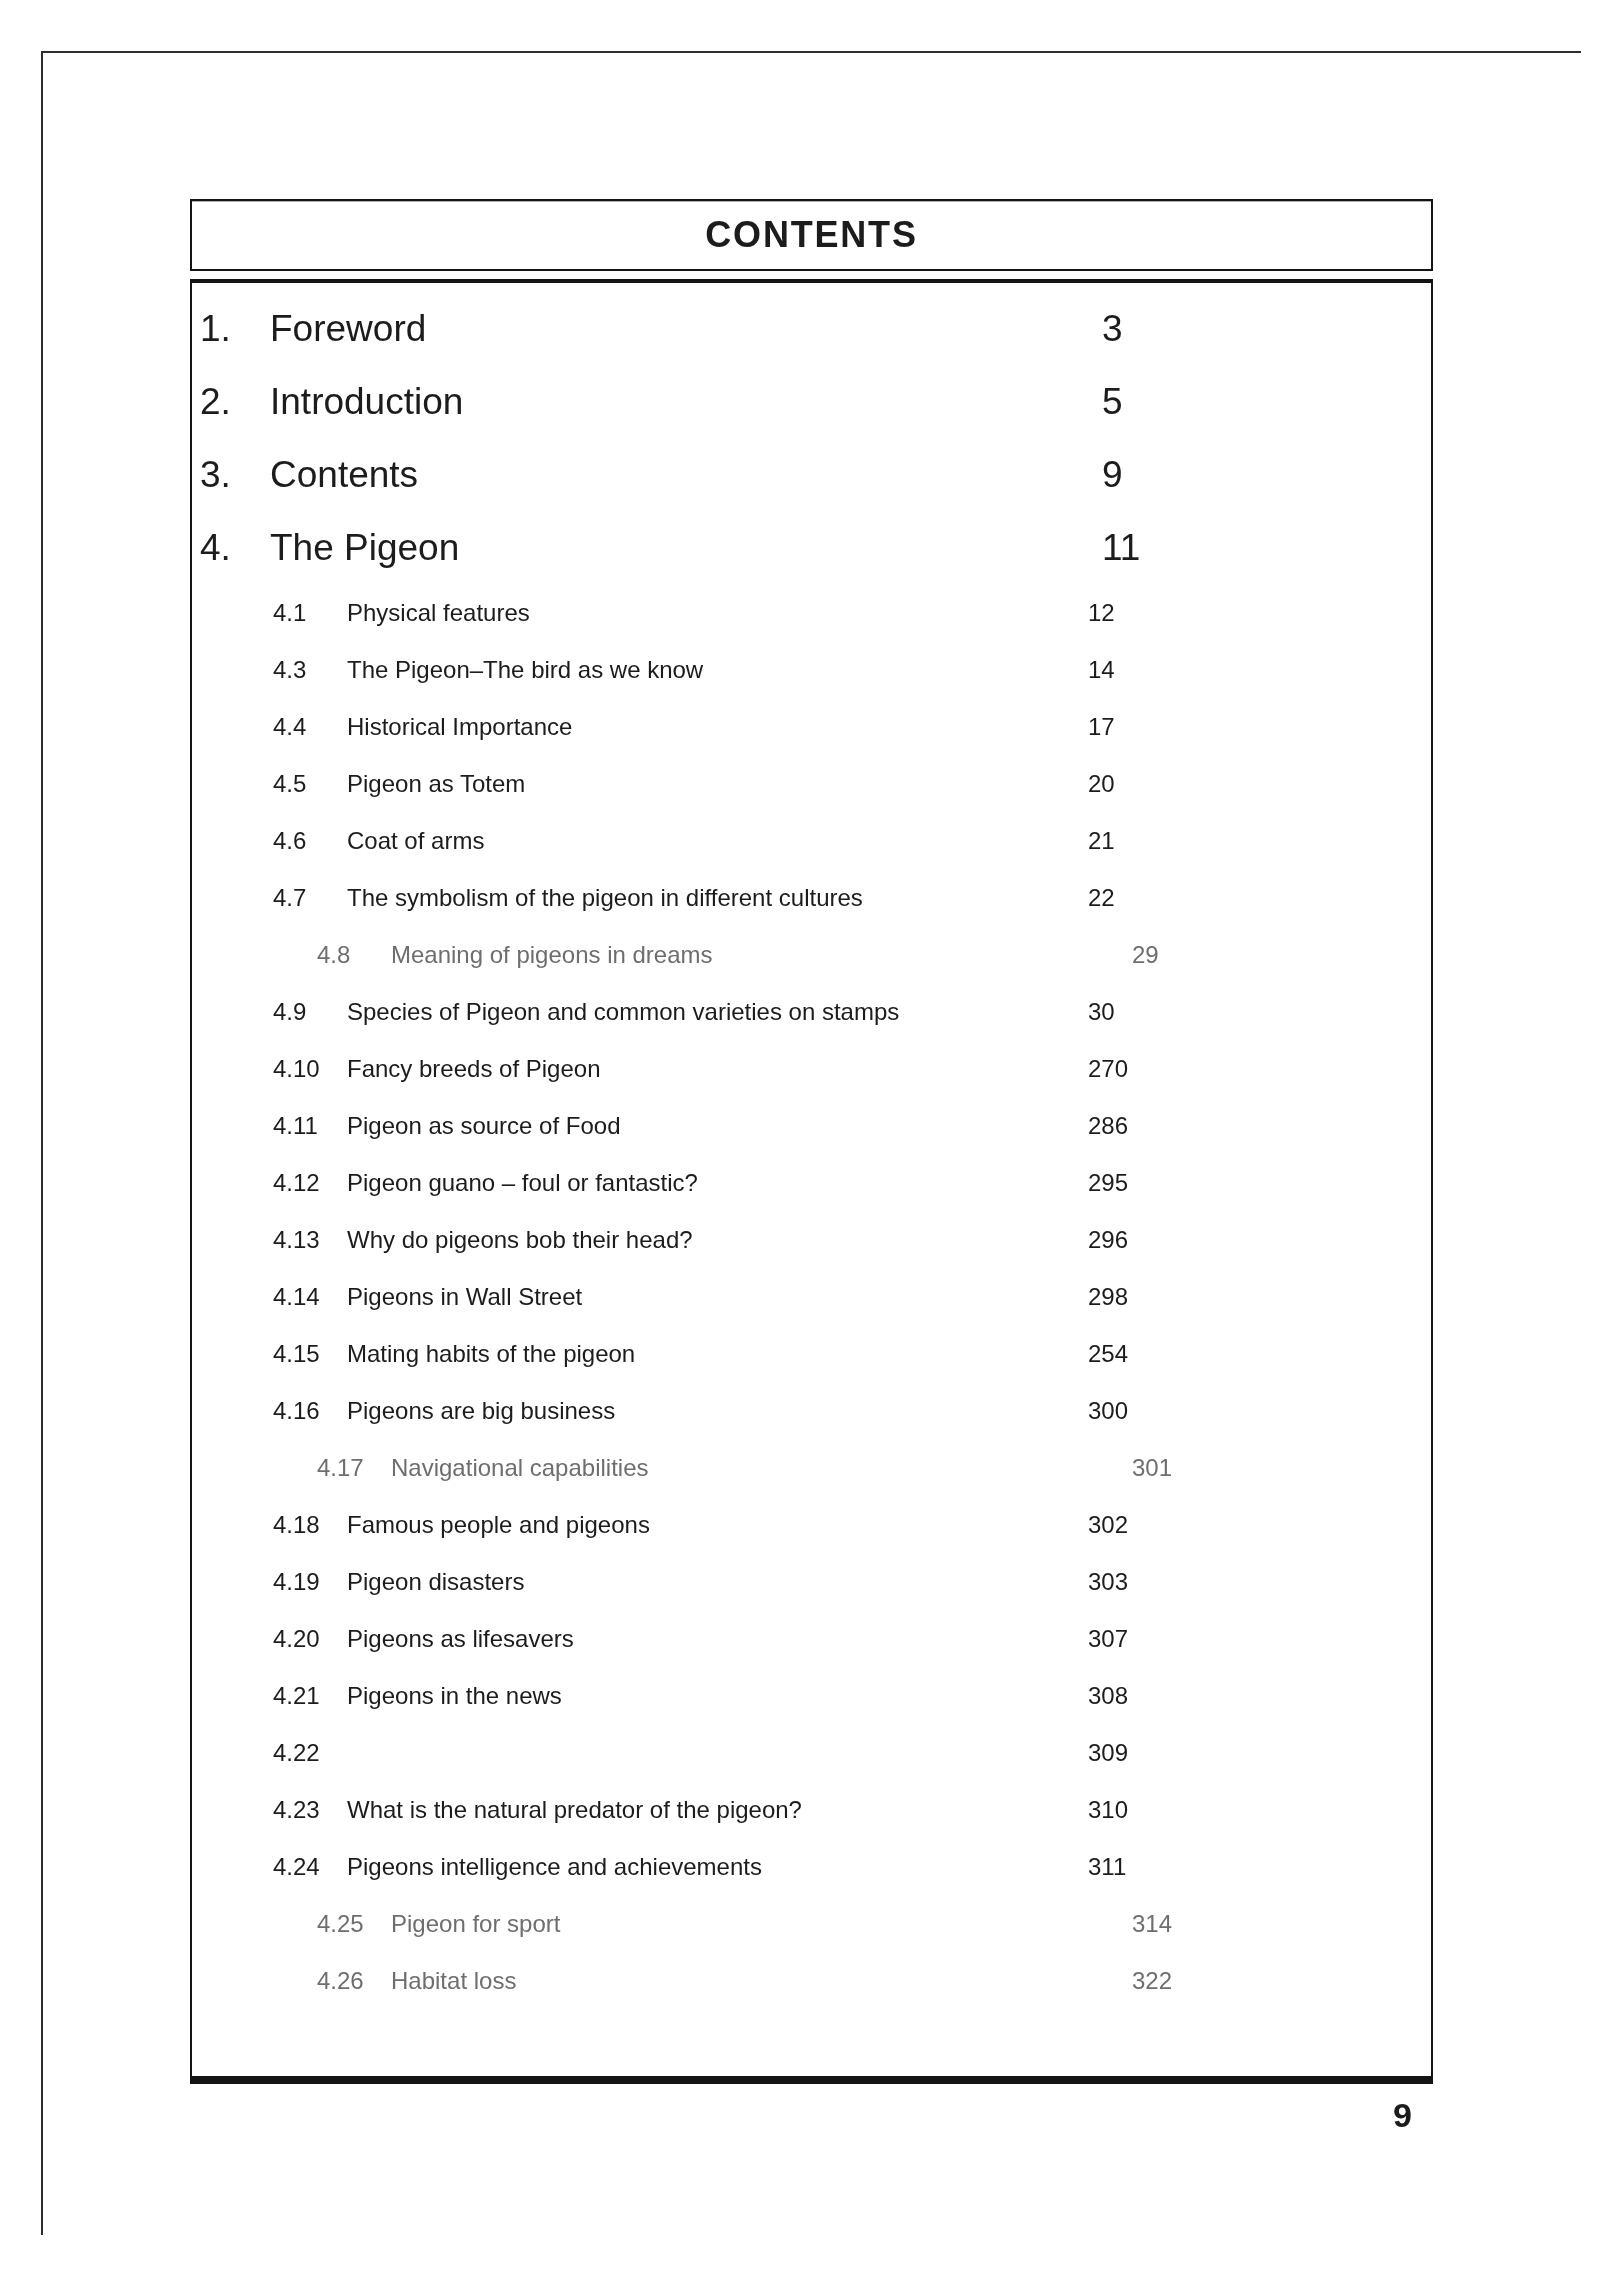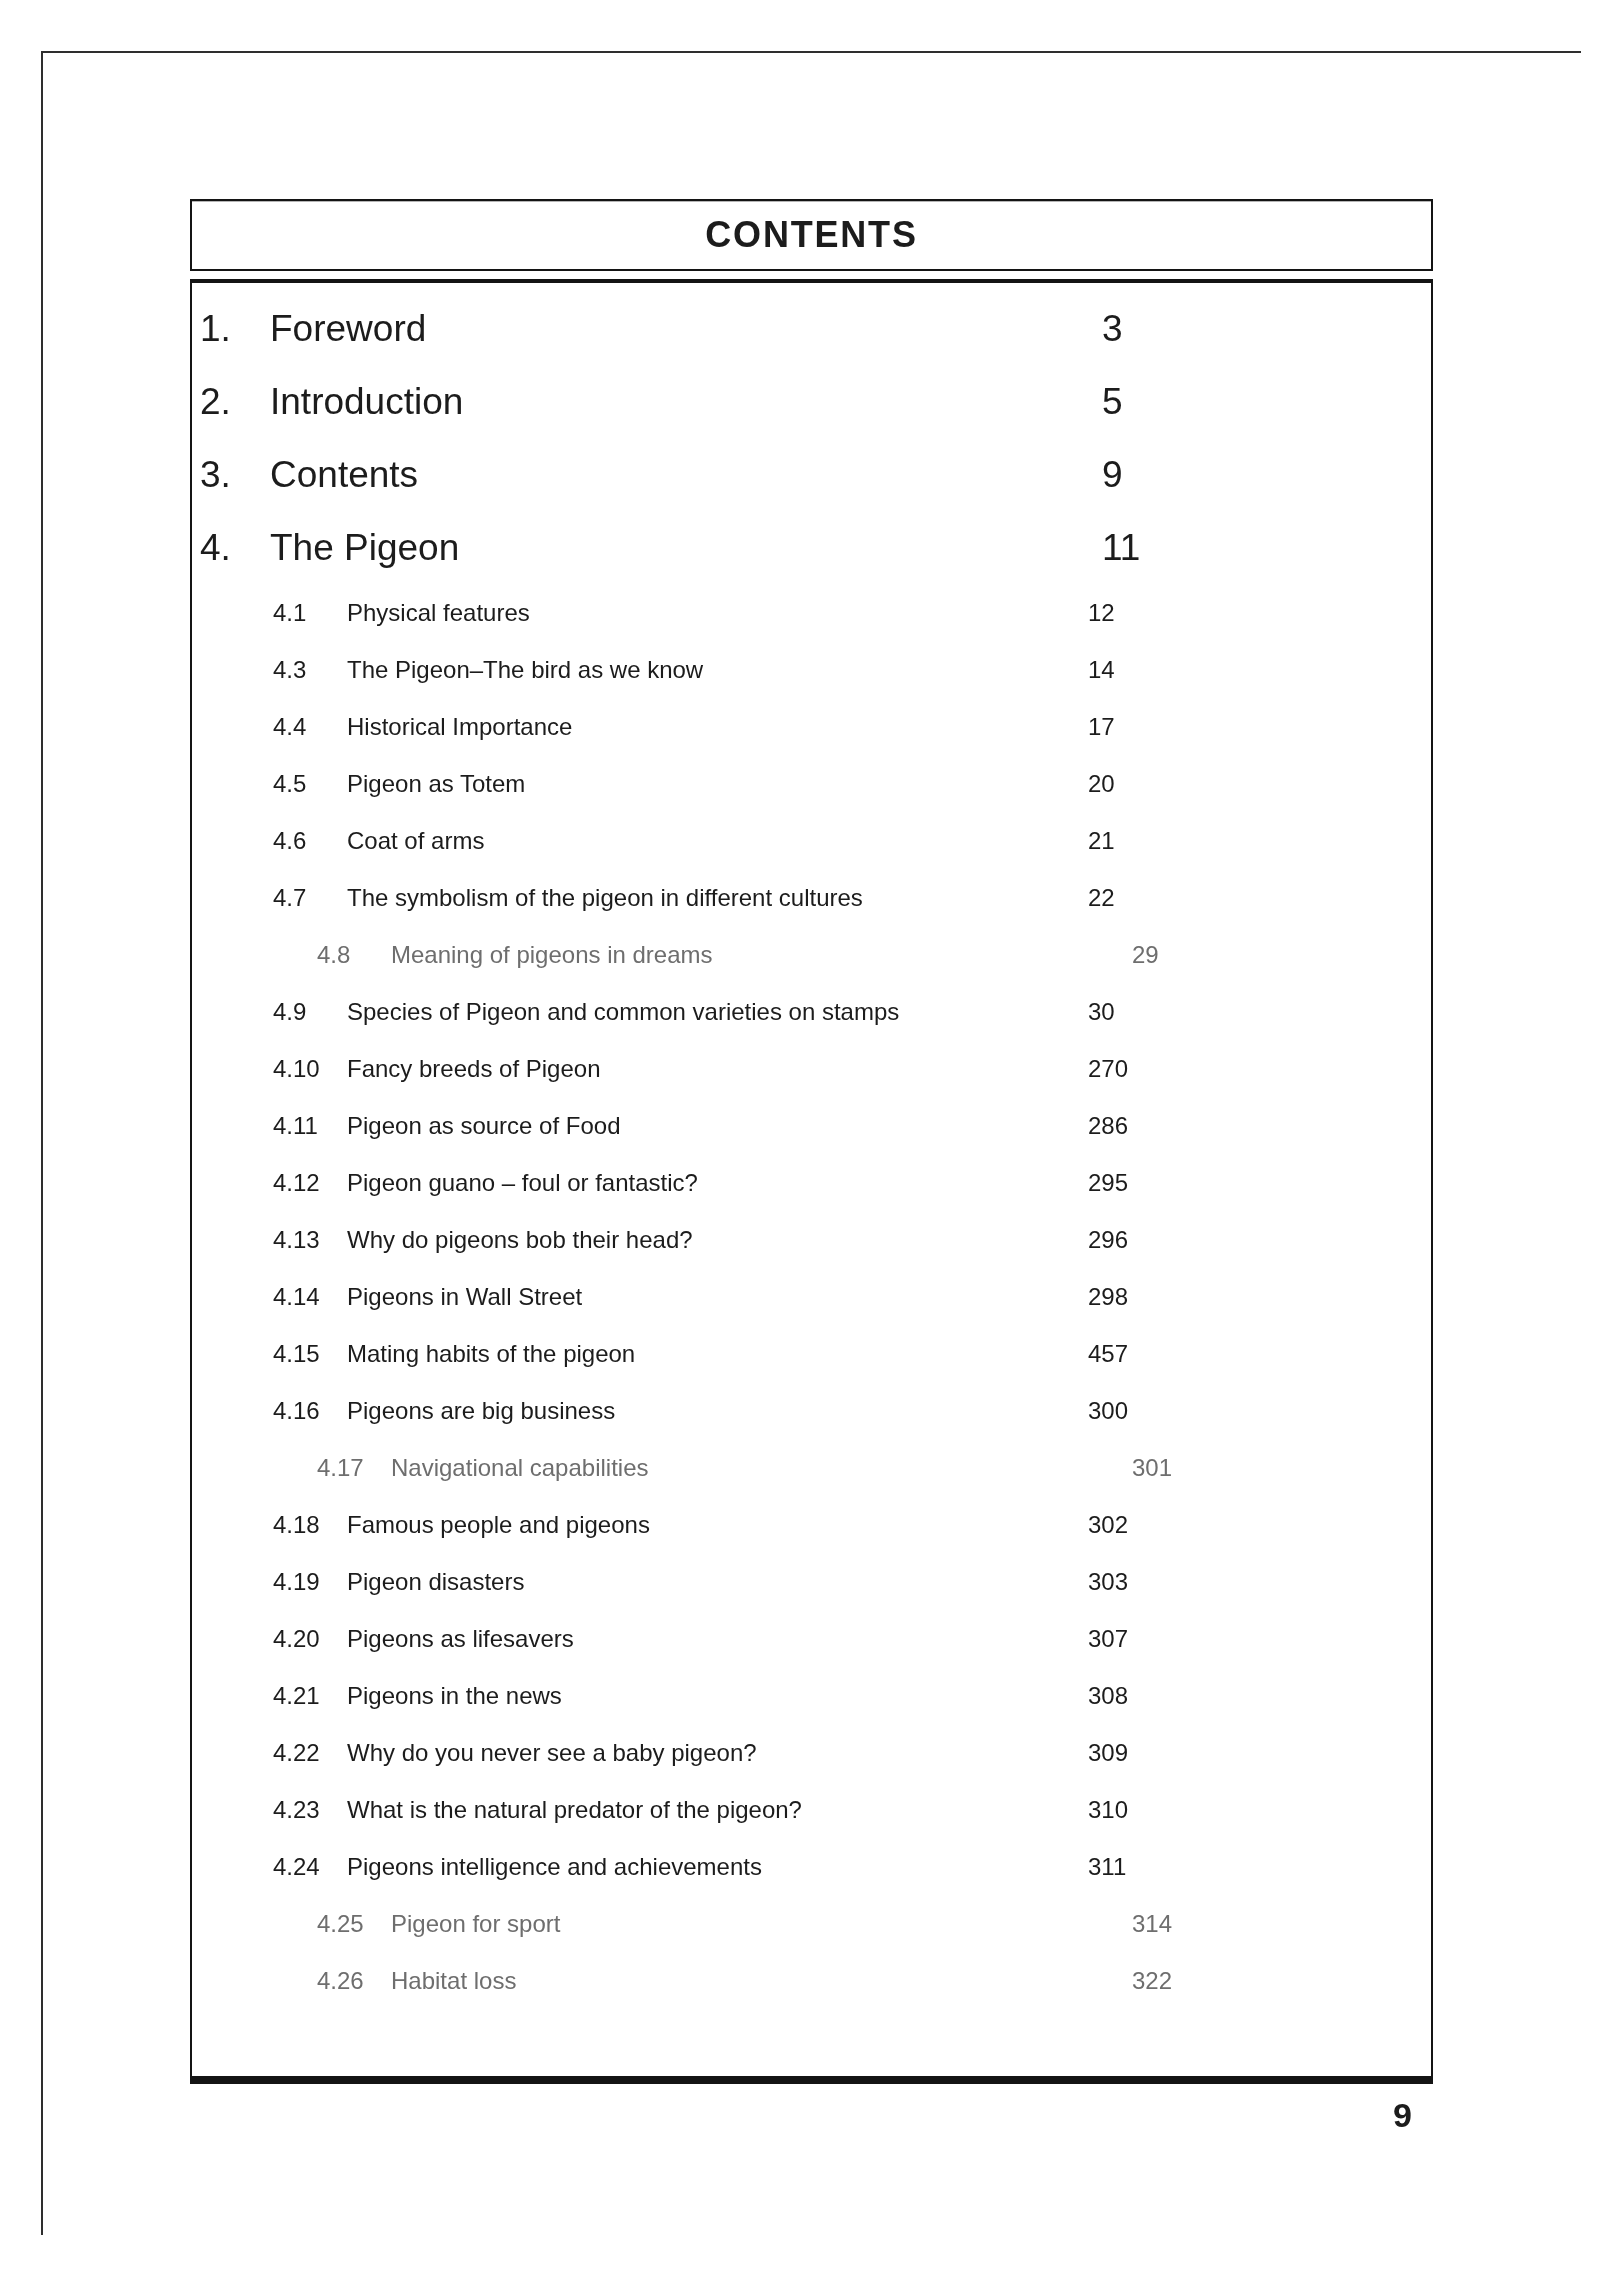--- a/index.html
+++ b/index.html
@@ -156,21 +156,21 @@
       <span class="page">296</span>
     </div>
     <div class="row sub-row">
       <span class="num">4.14</span>
       <span class="title">Pigeons in Wall Street</span>
       <span class="page">298</span>
     </div>
     <div class="row sub-row">
       <span class="num">4.15</span>
       <span class="title">Mating habits of the pigeon</span>
-      <span class="page">457</span>
+      <span class="page">254</span>
     </div>
     <div class="row sub-row">
       <span class="num">4.16</span>
       <span class="title">Pigeons are big business</span>
       <span class="page">300</span>
     </div>
     <div class="row sub-row muted">
       <span class="num">4.17</span>
       <span class="title">Navigational capabilities</span>
       <span class="page">301</span>
@@ -190,21 +190,20 @@
       <span class="title">Pigeons as lifesavers</span>
       <span class="page">307</span>
     </div>
     <div class="row sub-row">
       <span class="num">4.21</span>
       <span class="title">Pigeons in the news</span>
       <span class="page">308</span>
     </div>
     <div class="row sub-row">
       <span class="num">4.22</span>
-      <span class="title">Why do you never see a baby pigeon?</span>
       <span class="page">309</span>
     </div>
     <div class="row sub-row">
       <span class="num">4.23</span>
       <span class="title">What is the natural predator of the pigeon?</span>
       <span class="page">310</span>
     </div>
     <div class="row sub-row">
       <span class="num">4.24</span>
       <span class="title">Pigeons intelligence and achievements</span>

